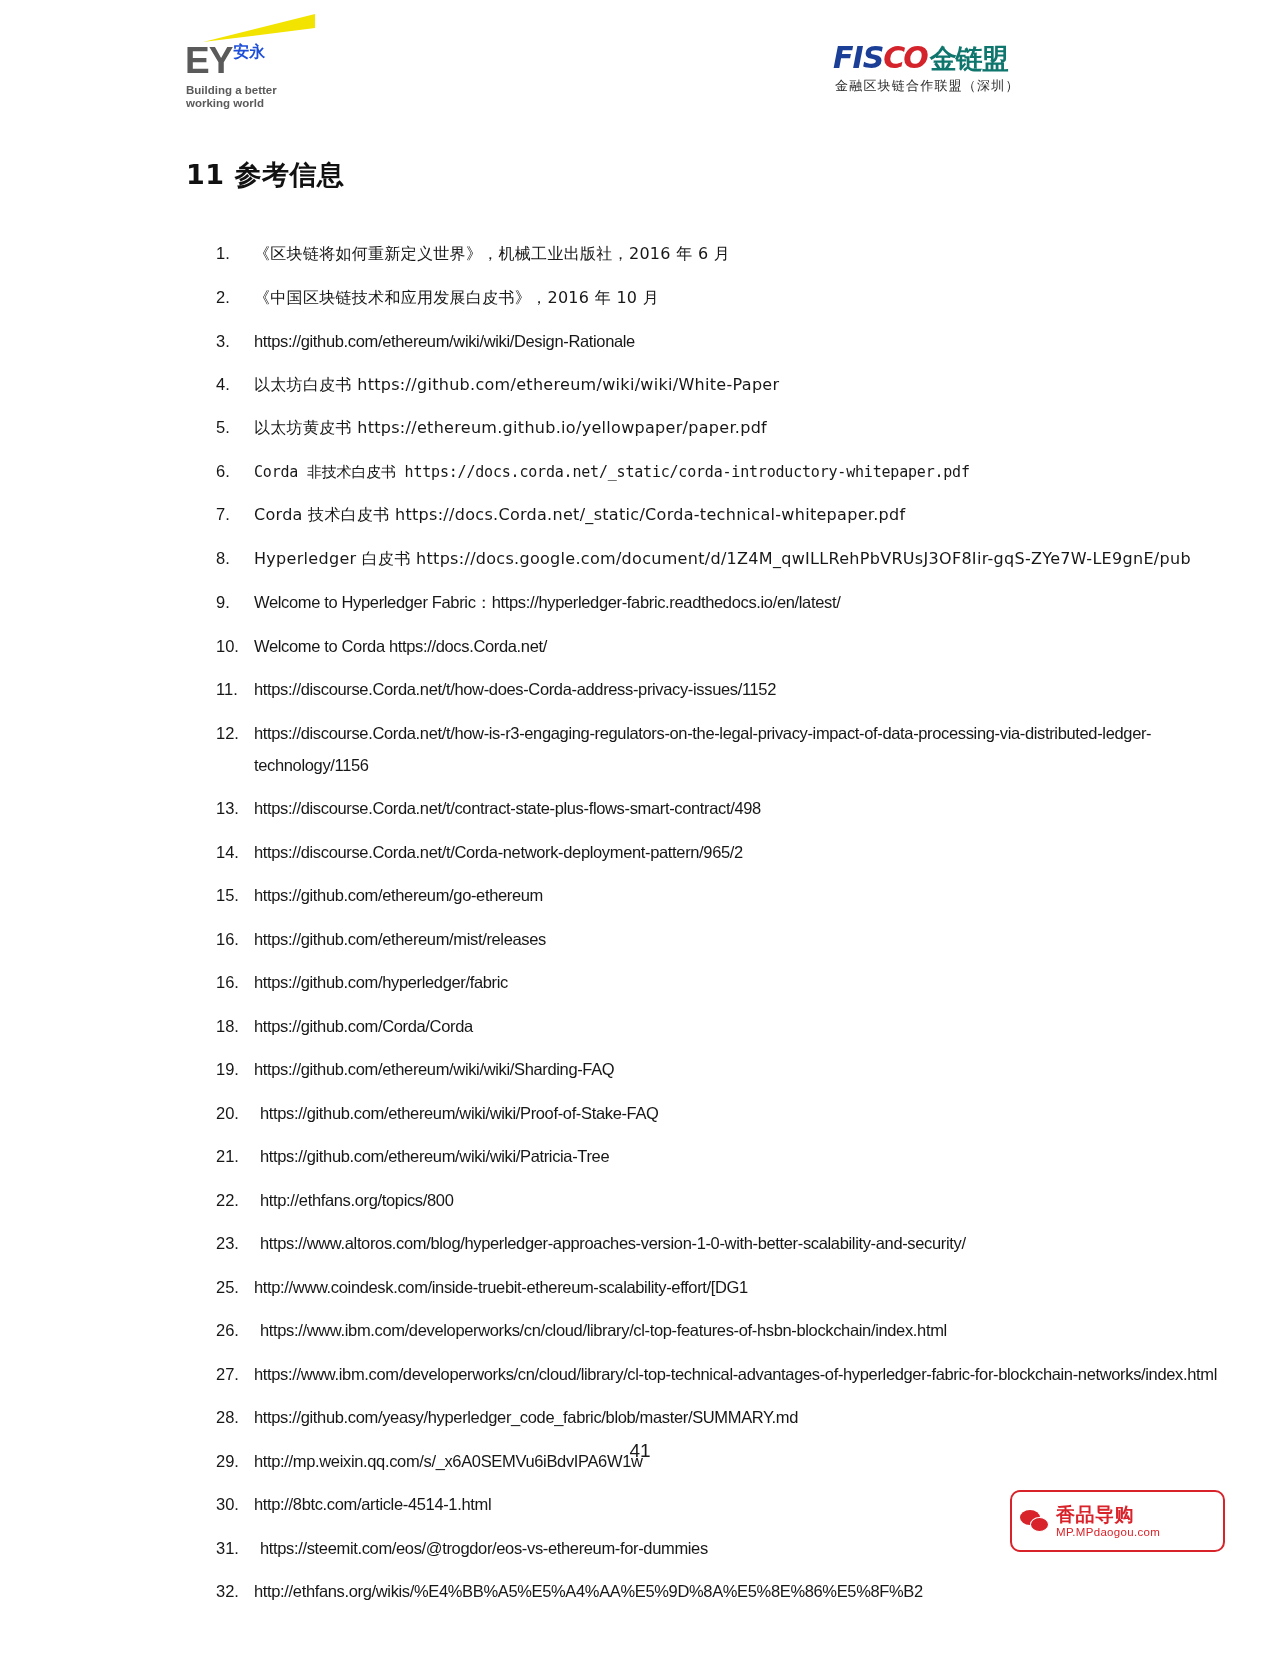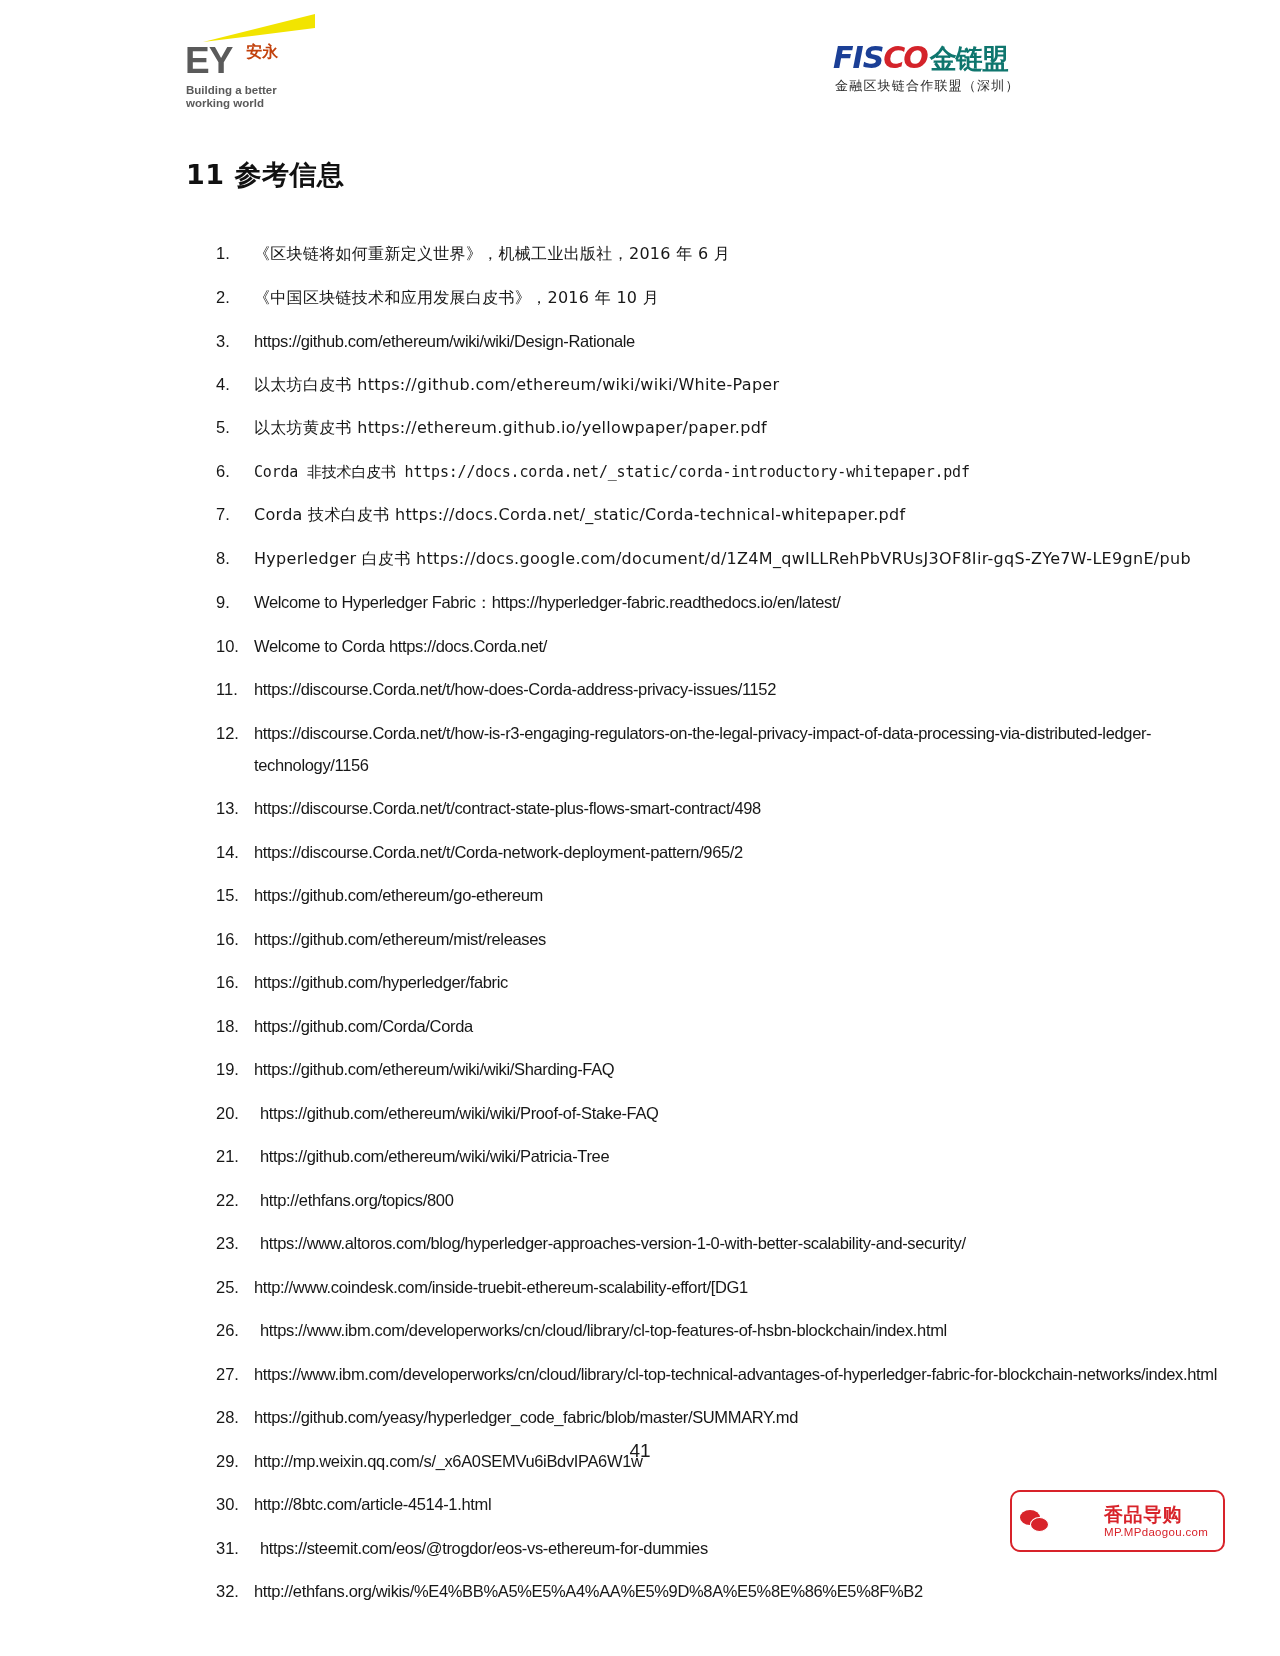--- a/index.html
+++ b/index.html
@@ -55,22 +55,22 @@
     font-size: 37px;
     line-height: 36px;
     letter-spacing: -1px;
     color: #5a5a5a;
   }
   .ey-cn {
     font-family: "DejaVu Sans", sans-serif;
     font-weight: bold;
     font-size: 16px;
     line-height: 17px;
-    color: #c2410c;
-    margin-left: 14px;
+    color: #1d4ed8;
+    margin-left: 1px;
     padding-bottom: 1px;
   }
   .ey-tagline {
     position: absolute;
     left: 1px;
     top: 70px;
     font-family: "Liberation Sans", sans-serif;
     font-weight: bold;
     font-size: 11.5px;
     line-height: 13px;
@@ -216,21 +216,20 @@
     position: relative;
     width: 100%;
     height: 100%;
     border: 2px solid #d8232a;
     border-radius: 10px;
     background: #ffffff;
     display: flex;
     align-items: center;
     padding-left: 8px;
     box-sizing: border-box;
-    gap: 48px;
   }
   .wm-icon {
     flex: 0 0 auto;
     width: 30px;
     height: 26px;
     position: relative;
     margin-right: 6px;
   }
   .wm-bubble-a {
     position: absolute;

